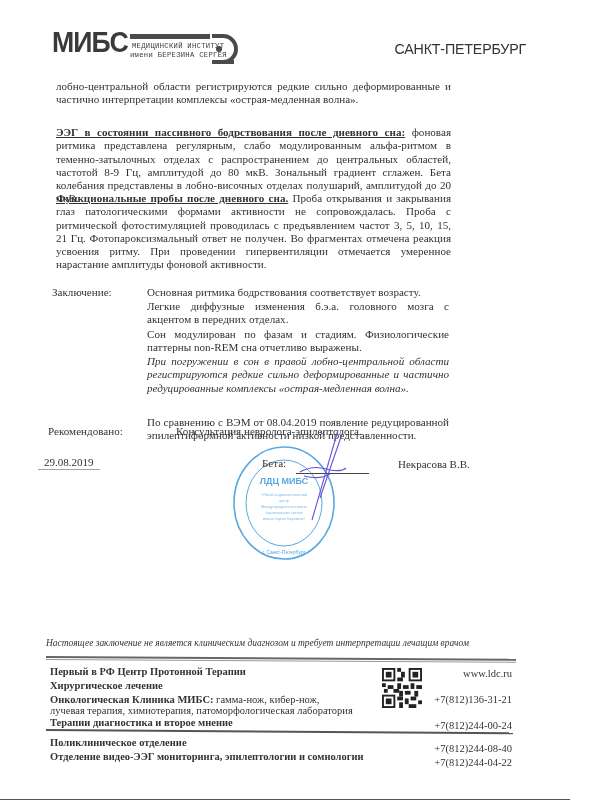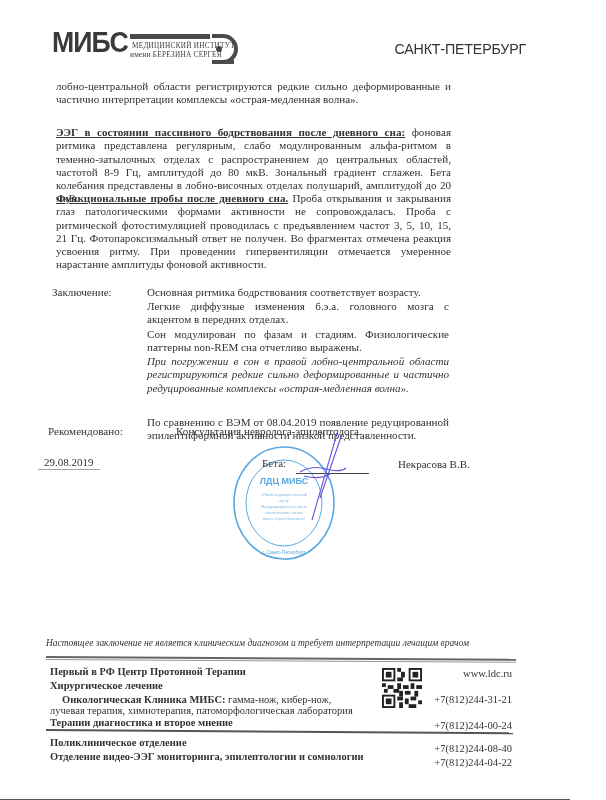--- a/index.html
+++ b/index.html
@@ -3,21 +3,21 @@
 <meta charset="utf-8">
 <style>
   html, body { margin:0; padding:0; }
   body { width:606px; height:800px; background:#ffffff; position:relative; overflow:hidden;
          font-family:"Liberation Serif", serif; color:#2b2b2b; }
   .abs { position:absolute; }
   
   .logo { left:52px; top:26px; width:190px; height:38px; }
   .logo-mibs { position:absolute; left:0; top:0; font-family:"Liberation Sans", sans-serif; font-weight:bold;
                font-size:29px; letter-spacing:-1px; color:#3a3a3a; line-height:32px; transform:scaleX(0.92); transform-origin:left; }
-  .logo-sub1, .logo-sub2 { position:absolute; font-family:Liberation Serif, serif; font-size:7.2px; color:#3a3a3a; letter-spacing:0.3px; white-space:nowrap; }
+  .logo-sub1, .logo-sub2 { position:absolute; font-family:Liberation Mono, monospace; font-size:7.2px; color:#3a3a3a; letter-spacing:0.3px; white-space:nowrap; }
   .logo-sub1 { left:80px; top:16px; }
   .logo-sub2 { left:78px; top:25px; }
   .logo-bar { position:absolute; left:78px; top:8px; width:80px; height:5px; background:#4a4a4a; }
   .logo-bar2 { position:absolute; left:160px; top:34px; width:22px; height:4px; background:#4a4a4a; }
   .logo-arc { position:absolute; left:160px; top:8px; width:26px; height:30px; border:4px solid #4a4a4a; border-left:none; border-radius:0 18px 18px 0; box-sizing:border-box; }
   .logo-dot { position:absolute; left:164px; top:20px; width:6px; height:6px; border-radius:50%; background:#4a4a4a; }
   .city { right:80px; top:40px; font-family:"Liberation Sans", sans-serif; font-size:15.5px; color:#333; transform:scaleX(0.92); transform-origin:right; letter-spacing:-0.2px; }
 
   .para { left:56px; width:395px; font-size:11.1px; line-height:13.3px; text-align:justify; color:#333; }
   .para u.b { font-weight:bold; text-decoration:underline; }
@@ -95,21 +95,21 @@
 <svg class="abs sig" viewBox="0 0 60 110">
   <path d="M48 2 L22 92 M52 6 L30 70 M10 44 Q24 36 40 42 Q52 44 56 40 M14 48 Q30 52 40 46" fill="none" stroke="#6a52d8" stroke-width="1.1"></path>
 </svg>
 
 <div class="abs disclaimer">Настоящее заключение не является клиническим диагнозом и требует интерпретации лечащим врачом</div>
 <div class="abs rule1"></div>
 <div class="abs rule1b"></div>
 
 <div class="abs f fb" style="left:50px; top:666px;">Первый в РФ Центр Протонной Терапии</div>
 <div class="abs f fb" style="left:50px; top:680px;">Хирургическое лечение</div>
-<div class="abs f" style="left:62px; top:694px;"><span class="fb">Онкологическая Клиника МИБС:</span><span class="fn"> гамма-нож, кибер-нож,</span></div>
+<div class="abs f" style="left:50px; top:694px;"><span class="fb">Онкологическая Клиника МИБС:</span><span class="fn"> гамма-нож, кибер-нож,</span></div>
 <div class="abs f" style="left:50px; top:705px;">лучевая терапия, химиотерапия, патоморфологическая лаборатория</div>
 <div class="abs f fb" style="left:50px; top:717px;">Терапии диагностика и второе мнение</div>
 
 <svg class="abs qr" viewBox="0 0 21 21">
   <rect width="21" height="21" fill="#fff"></rect>
   <g fill="#222">
     <rect x="0" y="0" width="7" height="7"></rect>
       <rect x="1" y="1" width="5" height="5" fill="#fff"></rect>
       <rect x="2" y="2" width="3" height="3"></rect>
     <rect x="14" y="0" width="7" height="7"></rect>
@@ -135,21 +135,21 @@
       <rect x="8" y="15" width="3" height="2"></rect>
     <rect x="12" y="16" width="2" height="3"></rect>
       <rect x="15" y="15" width="3" height="2"></rect>
       <rect x="19" y="17" width="2" height="2"></rect>
     <rect x="9" y="18" width="2" height="3"></rect>
       <rect x="14" y="19" width="4" height="2"></rect>
   </g>
 </svg>
 
 <div class="abs phone" style="right:94px; top:668px;">www.ldc.ru</div>
-<div class="abs phone" style="right:94px; top:694px;">+7(812)244-31-21</div>
+<div class="abs phone" style="right:94px; top:694px;">+7(812)136-31-21</div>
 <div class="abs phone" style="right:94px; top:720px;">+7(812)244-00-24</div>
 
 <div class="abs rule2"></div>
 
 <div class="abs f fb" style="left:50px; top:737px;">Поликлиническое отделение</div>
 <div class="abs f fb" style="left:50px; top:751px;">Отделение видео-ЭЭГ мониторинга, эпилептологии и сомнологии</div>
 <div class="abs phone" style="right:94px; top:743px;">+7(812)244-08-40</div>
 <div class="abs phone" style="right:94px; top:757px;">+7(812)244-04-22</div>
 
 <div class="abs bottomrule"></div>

